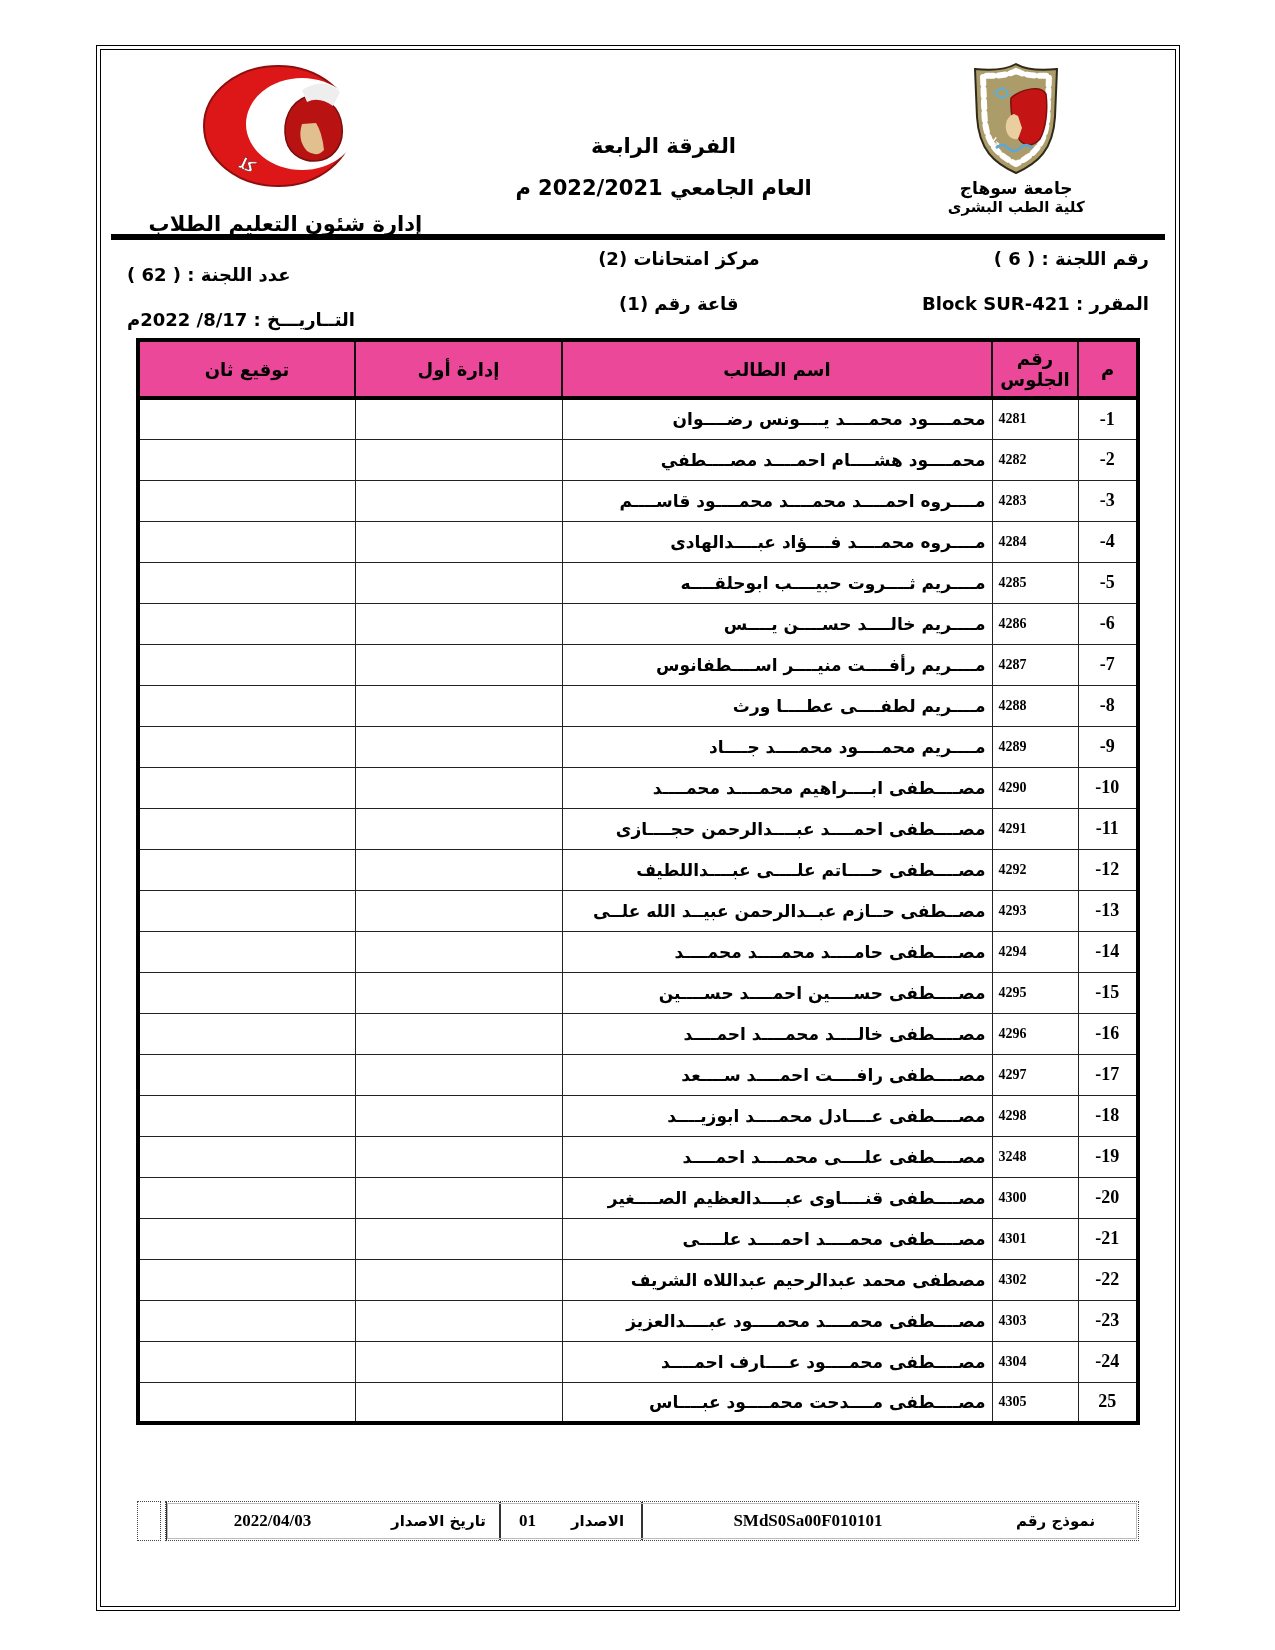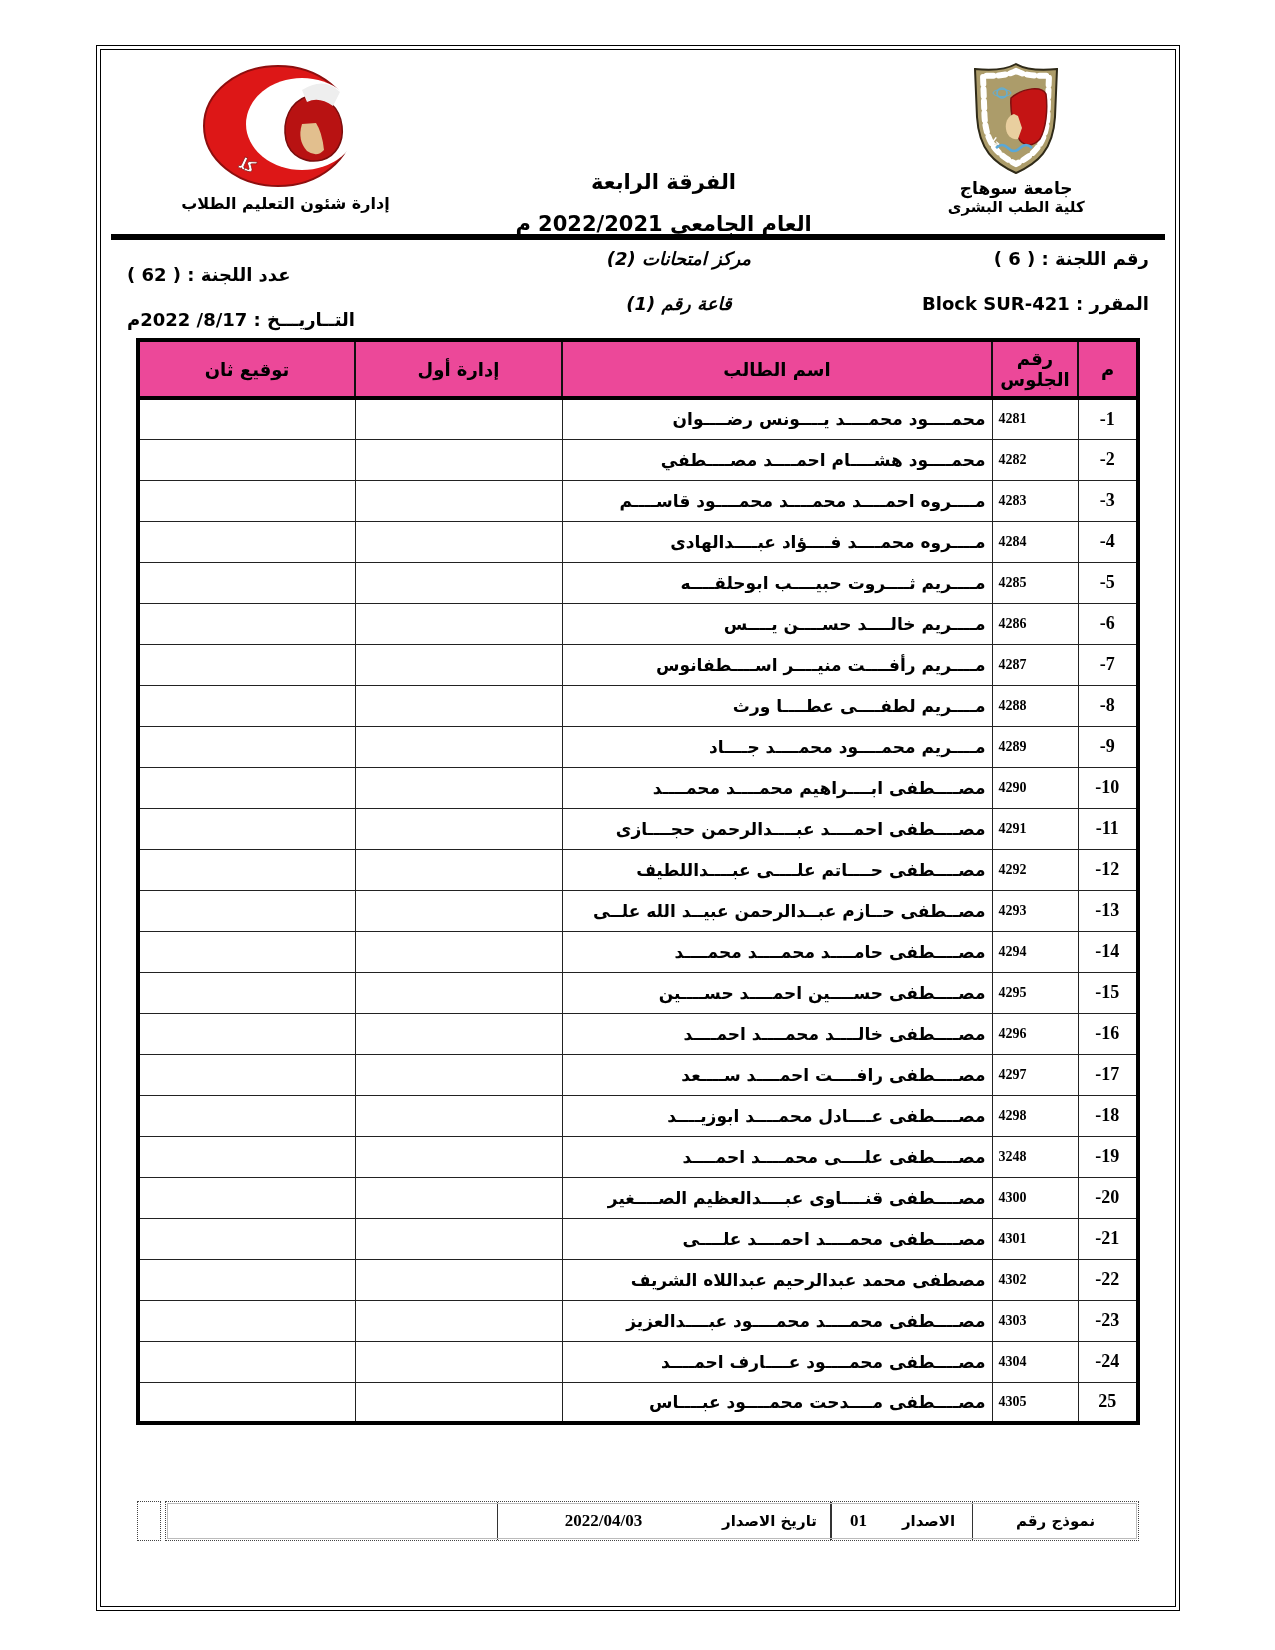--- a/index.html
+++ b/index.html
@@ -7,31 +7,31 @@
   .page{position:absolute;left:96px;top:45px;width:1084px;height:1566px;border:1px solid #000;padding:3px;box-sizing:border-box;}
   .inner{width:100%;height:100%;border:1px solid #000;box-sizing:border-box;direction:rtl;overflow:hidden;}
 
   
   .hdr{display:flex;flex-direction:row;align-items:flex-start;margin:12px 26px 0 26px;height:168px;}
   .hdr-right{width:26%;display:flex;flex-direction:column;align-items:center;}
   .hdr-center{width:43%;text-align:center;padding-top:72px;}
   .hdr-left{width:31%;display:flex;flex-direction:column;align-items:center;}
   .uni-name{font-weight:bold;font-size:17px;margin-top:2px;}
   .fac-name{font-weight:bold;font-size:15px;}
-  .title1{font-weight:bold;font-size:21px;margin-top:36px;}
+  .title1{font-weight:bold;font-size:21px;}
   .title2{font-weight:bold;font-size:21px;margin-top:18px;}
-  .admin-cap{font-weight:bold;font-size:16px;margin-top:2px;}
+  .admin-cap{font-weight:bold;font-size:21px;margin-top:20px;}
 
   .rule{height:6px;background:#000;margin:4px 10px 0 10px;}
 
   
   .info{margin:8px 26px 0 26px;font-weight:bold;font-size:18px;}
   .info-row{display:flex;margin-bottom:8px;}
   .i-right{width:30%;text-align:right;}
-  .i-mid{width:32%;text-align:center;font-style:italic;}
+  .i-mid{width:32%;text-align:center;}
   .i-left{width:38%;text-align:left;padding-inline-start:60px;box-sizing:border-box;margin-top:16px;}
 
   
   table.roster{border-collapse:collapse;margin:8px auto 0 auto;width:1000px;table-layout:fixed;
                border:4px solid #000;}
   .roster th{background:#ec4899;border:2px solid #111;border-bottom:4px solid #000;
              font-size:18px;font-weight:bold;height:54px;padding:0;}
   .roster td{border:1.5px solid #222;height:41px;padding:0 6px;box-sizing:border-box;}
   td.c-idx{direction:ltr;text-align:center;font-family:"Liberation Serif",serif;font-weight:bold;font-size:18px;}
   td.c-seat{font-family:Liberation Serif, serif;font-weight:bold;font-size:14px;direction:ltr;}
@@ -311,20 +311,21 @@
         <td class="c-name">مصــــطفى مــــدحت محمــــود عبــــاس</td>
         <td class="c-sig"></td>
         <td class="c-sig"></td>
       </tr>
         </tbody>
     </table>
 
     <div class="footer-wrap">
       <div class="fcells">
         <div class="fcell w-form">نموذج رقم</div>
+        <div class="fcell w-code f-code">SMdS0Sa00F010101</div>
         <div class="fcell w-verlbl">الاصدار</div>
         <div class="fcell w-ver f-ver">01</div>
         <div class="fcell w-idatelbl">تاريخ الاصدار</div>
         <div class="fcell w-idate f-idate">2022/04/03</div>
       </div>
       <div class="corner-box"></div>
     </div>
 
   </div>
 </div>

